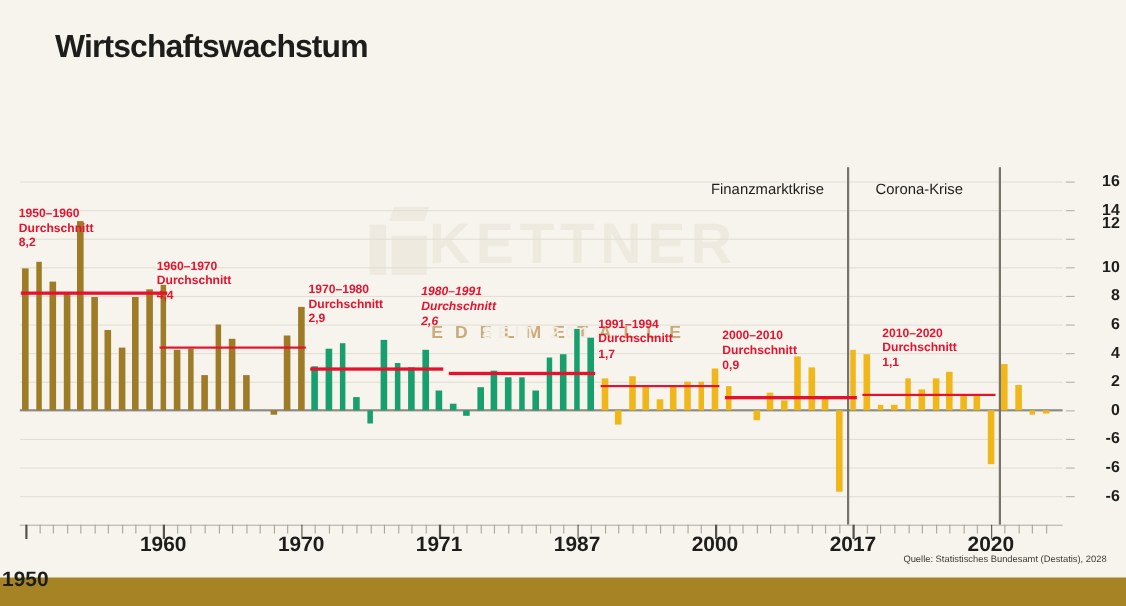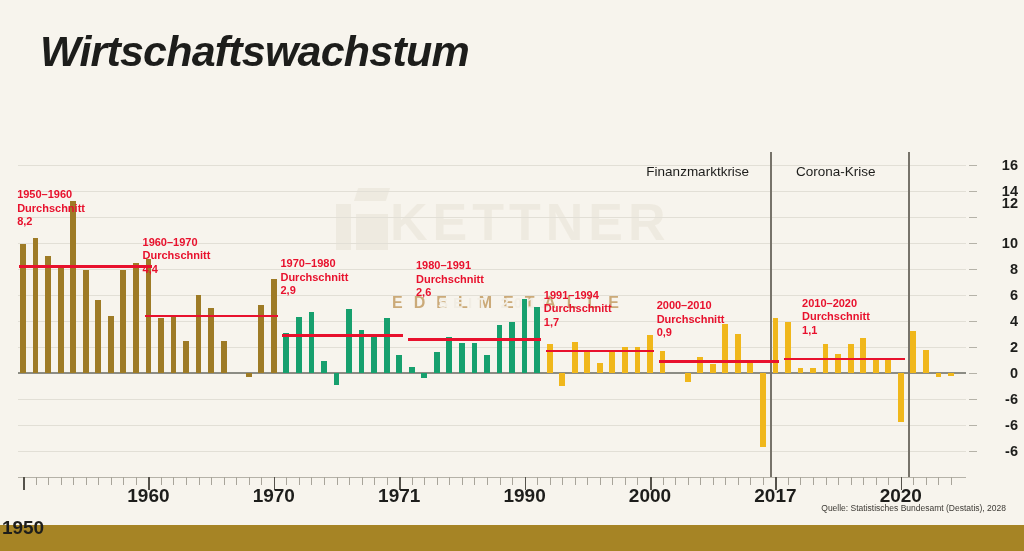--- a/index.html
+++ b/index.html
@@ -7,24 +7,23 @@
     width:1024px;height:551px;overflow:hidden;
     background:#F7F4ED;
     font-family:"Liberation Sans", sans-serif;
     position:relative;
   }
 
   .stage{position:absolute;left:0;top:0;width:1024px;height:551px;}
 
   
   .title{
-    position:absolute;left:40px;top:27px;
-    font-size:43px;font-weight:bold;color:#1d1d1b;
+    position:absolute;left:50px;top:27px;
+    font-size:29px;font-weight:bold;color:#1d1d1b;
     letter-spacing:-0.8px;
-    font-style:italic;
   }
   .subtitle{
     position:absolute;left:52px;top:86px;
     font-size:13.5px;font-weight:bold;color:#1d1d1b;
     letter-spacing:-0.1px;
   }
 
   
   .plot{
     position:absolute;left:18px;top:152px;
@@ -339,33 +338,33 @@
     <div class="crisis-label" style="left: 835.69px; top: 164px;">Corona-Krise</div>
     <div class="anno" style="left: 17.1317px; top: 188.4px;">1950–1960
 Durchschnitt
 8,2</div>
     <div class="anno" style="left: 142.529px; top: 235.8px;">1960–1970
 Durchschnitt
 4,4</div>
     <div class="anno" style="left: 280.465px; top: 257.3px;">1970–1980
 Durchschnitt
 2,9</div>
-    <div class="anno" style="left: 416px; top: 259.2px;">1980–1991
+    <div class="anno" style="left: 383px; top: 259.2px; font-style: italic;">1980–1991
 Durchschnitt
 2,6</div>
     <div class="anno" style="left: 543.798px; top: 288.9px;">1991–1994
 Durchschnitt
 1,7</div>
     <div class="anno" style="left: 656.656px; top: 299.3px;">2000–2010
 Durchschnitt
 0,9</div>
     <div class="anno" style="left: 802.052px; top: 296.7px;">2010–2020
 Durchschnitt
 1,1</div>
     <div class="xlabel" style="left: 23.0159px; margin-top: 32px;">1950</div>
     <div class="xlabel" style="left: 148.413px;">1960</div>
     <div class="xlabel" style="left: 273.81px;">1970</div>
     <div class="xlabel" style="left: 399.206px;">1971</div>
-    <div class="xlabel" style="left: 524.603px;">1990</div>
+    <div class="xlabel" style="left: 524.603px;">1987</div>
     <div class="xlabel" style="left: 650px;">2000</div>
     <div class="xlabel" style="left: 775.397px;">2017</div>
     <div class="xlabel" style="left: 900.794px;">2020</div>
   </div>
 
 </body></html>

